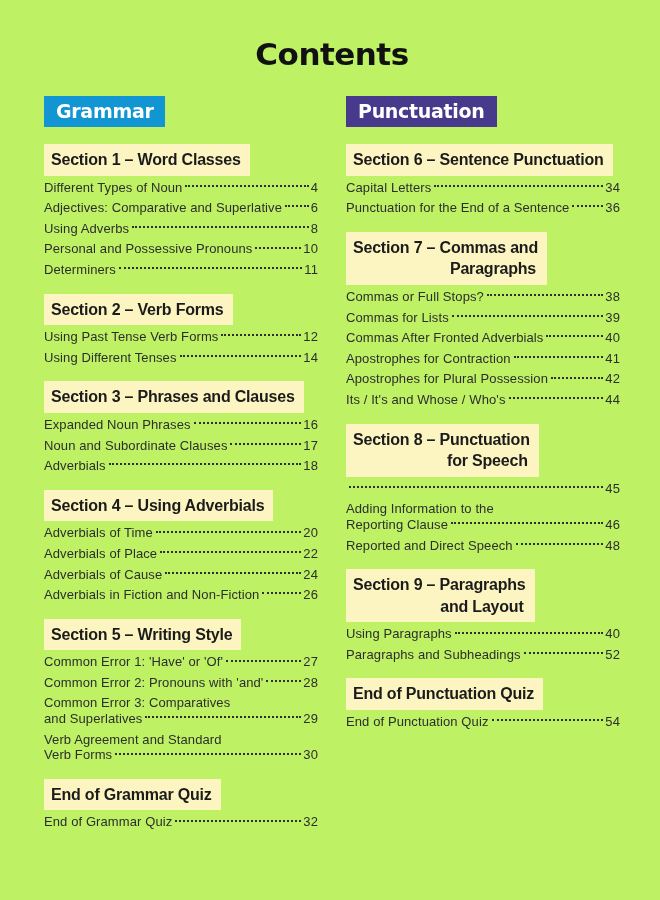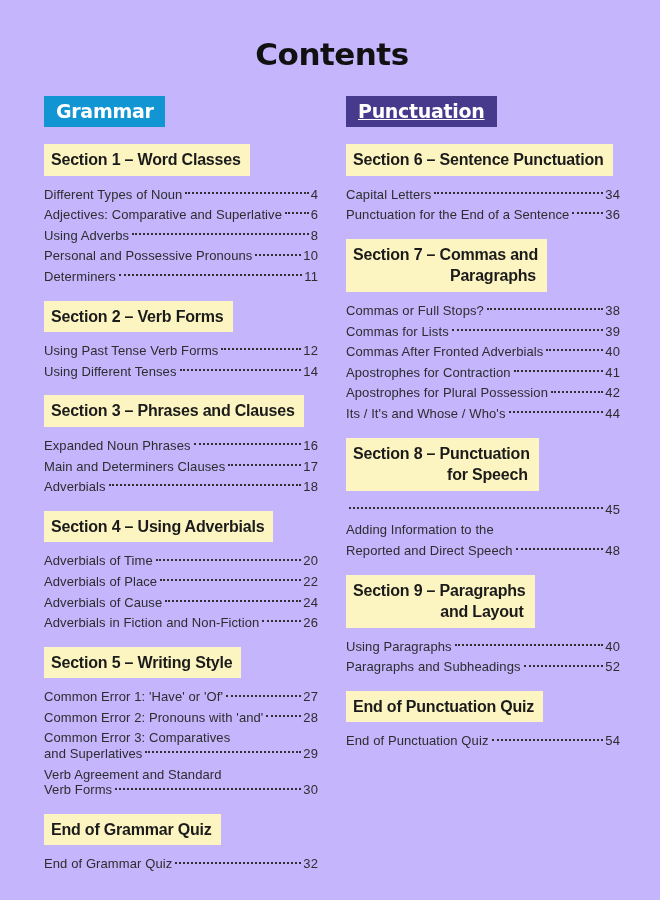--- a/index.html
+++ b/index.html
@@ -1,38 +1,38 @@
 <!DOCTYPE html>
 <html><head>
 <meta charset="utf-8">
 <style>
   html,body{margin:0;padding:0;background:#ffffff;}
   .page{
     width:660px;height:900px;box-sizing:border-box;
-    padding:36px 40px 0 44px;background:#c4b5fd;
+    padding:36px 40px 0 44px;background:#bef264;
     font-family:"Liberation Sans", sans-serif;
     overflow:hidden;
   }
   .title{
     margin:0 0 24px 0;text-align:center;
     font-family:"DejaVu Sans", sans-serif;
     font-size:31px;font-weight:bold;color:var(--title-color,#111);
     letter-spacing:-0.5px;
   }
   .cols{display:flex;gap:28px;}
   .col{flex:1;min-width:0;}
   .badge{
     display:inline-block;color:#fff;font-weight:bold;font-size:19px;
     font-family:"DejaVu Sans", sans-serif;
     padding:4px 12px 5px 12px;margin-bottom:17px;letter-spacing:-0.3px;
   }
   .toc-section{margin-bottom:16px;}
   .sec-head{
     display:inline-block;background:var(--highlight,#fcf4c1);
-    padding:5px 9px 5px 7px;margin-bottom:11px;
+    padding:5px 9px 5px 7px;margin-bottom:4px;
     font-weight:bold;font-size:16px;line-height:1.35;color:#1b1b1b;
     letter-spacing:-0.2px;min-width:120px;
   }
   .head-line{white-space:nowrap;}
   .head-line.cont{text-align:right;padding-right:2px;}
   .entry{margin-bottom:5px;color:var(--text,#2d2d2d);}
   .row{display:flex;align-items:center;font-size:13px;line-height:1.2;letter-spacing:0.1px;}
   .label{white-space:nowrap;}
   .leader{flex:1;border-bottom:2px dotted #2f2f2f;margin:0 2px 3px 3px;min-width:6px;}
   .pagenum{white-space:nowrap;}
@@ -86,21 +86,21 @@
               <span class="pagenum">14</span>
             </div>
           </div></div><div class="toc-section"><div class="sec-head"><div class="head-line">Section 3 – Phrases and Clauses</div></div><div class="entry">
             <div class="row">
               <span class="label">Expanded Noun Phrases</span>
               <span class="leader"></span>
               <span class="pagenum">16</span>
             </div>
           </div><div class="entry">
             <div class="row">
-              <span class="label">Main and Determiners Clauses</span>
+              <span class="label">Noun and Subordinate Clauses</span>
               <span class="leader"></span>
               <span class="pagenum">17</span>
             </div>
           </div><div class="entry">
             <div class="row">
               <span class="label">Adverbials</span>
               <span class="leader"></span>
               <span class="pagenum">18</span>
             </div>
           </div></div><div class="toc-section"><div class="sec-head"><div class="head-line">Section 4 – Using Adverbials</div></div><div class="entry">
@@ -157,21 +157,21 @@
               <span class="leader"></span>
               <span class="pagenum">30</span>
             </div>
           </div></div><div class="toc-section"><div class="sec-head"><div class="head-line">End of Grammar Quiz</div></div><div class="entry">
             <div class="row">
               <span class="label">End of Grammar Quiz</span>
               <span class="leader"></span>
               <span class="pagenum">32</span>
             </div>
           </div></div></div>
-    <div class="col" id="col-1"><div class="badge" style="background: rgb(71, 58, 140); text-decoration: underline;">Punctuation</div><div class="toc-section"><div class="sec-head"><div class="head-line">Section 6 – Sentence Punctuation</div></div><div class="entry">
+    <div class="col" id="col-1"><div class="badge" style="background: rgb(71, 58, 140);">Punctuation</div><div class="toc-section"><div class="sec-head"><div class="head-line">Section 6 – Sentence Punctuation</div></div><div class="entry">
             <div class="row">
               <span class="label">Capital Letters</span>
               <span class="leader"></span>
               <span class="pagenum">34</span>
             </div>
           </div><div class="entry">
             <div class="row">
               <span class="label">Punctuation for the End of a Sentence</span>
               <span class="leader"></span>
               <span class="pagenum">36</span>
@@ -213,20 +213,25 @@
               <span class="pagenum">44</span>
             </div>
           </div></div><div class="toc-section"><div class="sec-head"><div class="head-line">Section 8 – Punctuation</div><div class="head-line cont">for Speech</div></div><div class="entry">
             <div class="row">
               <span class="leader"></span>
               <span class="pagenum">45</span>
             </div>
           </div><div class="entry">
             <div class="row">
               <span class="label">Adding Information to the</span>
+            </div>
+            <div class="row">
+              <span class="label">Reporting Clause</span>
+              <span class="leader"></span>
+              <span class="pagenum">46</span>
             </div>
           </div><div class="entry">
             <div class="row">
               <span class="label">Reported and Direct Speech</span>
               <span class="leader"></span>
               <span class="pagenum">48</span>
             </div>
           </div></div><div class="toc-section"><div class="sec-head"><div class="head-line">Section 9 – Paragraphs</div><div class="head-line cont">and Layout</div></div><div class="entry">
             <div class="row">
               <span class="label">Using Paragraphs</span>

